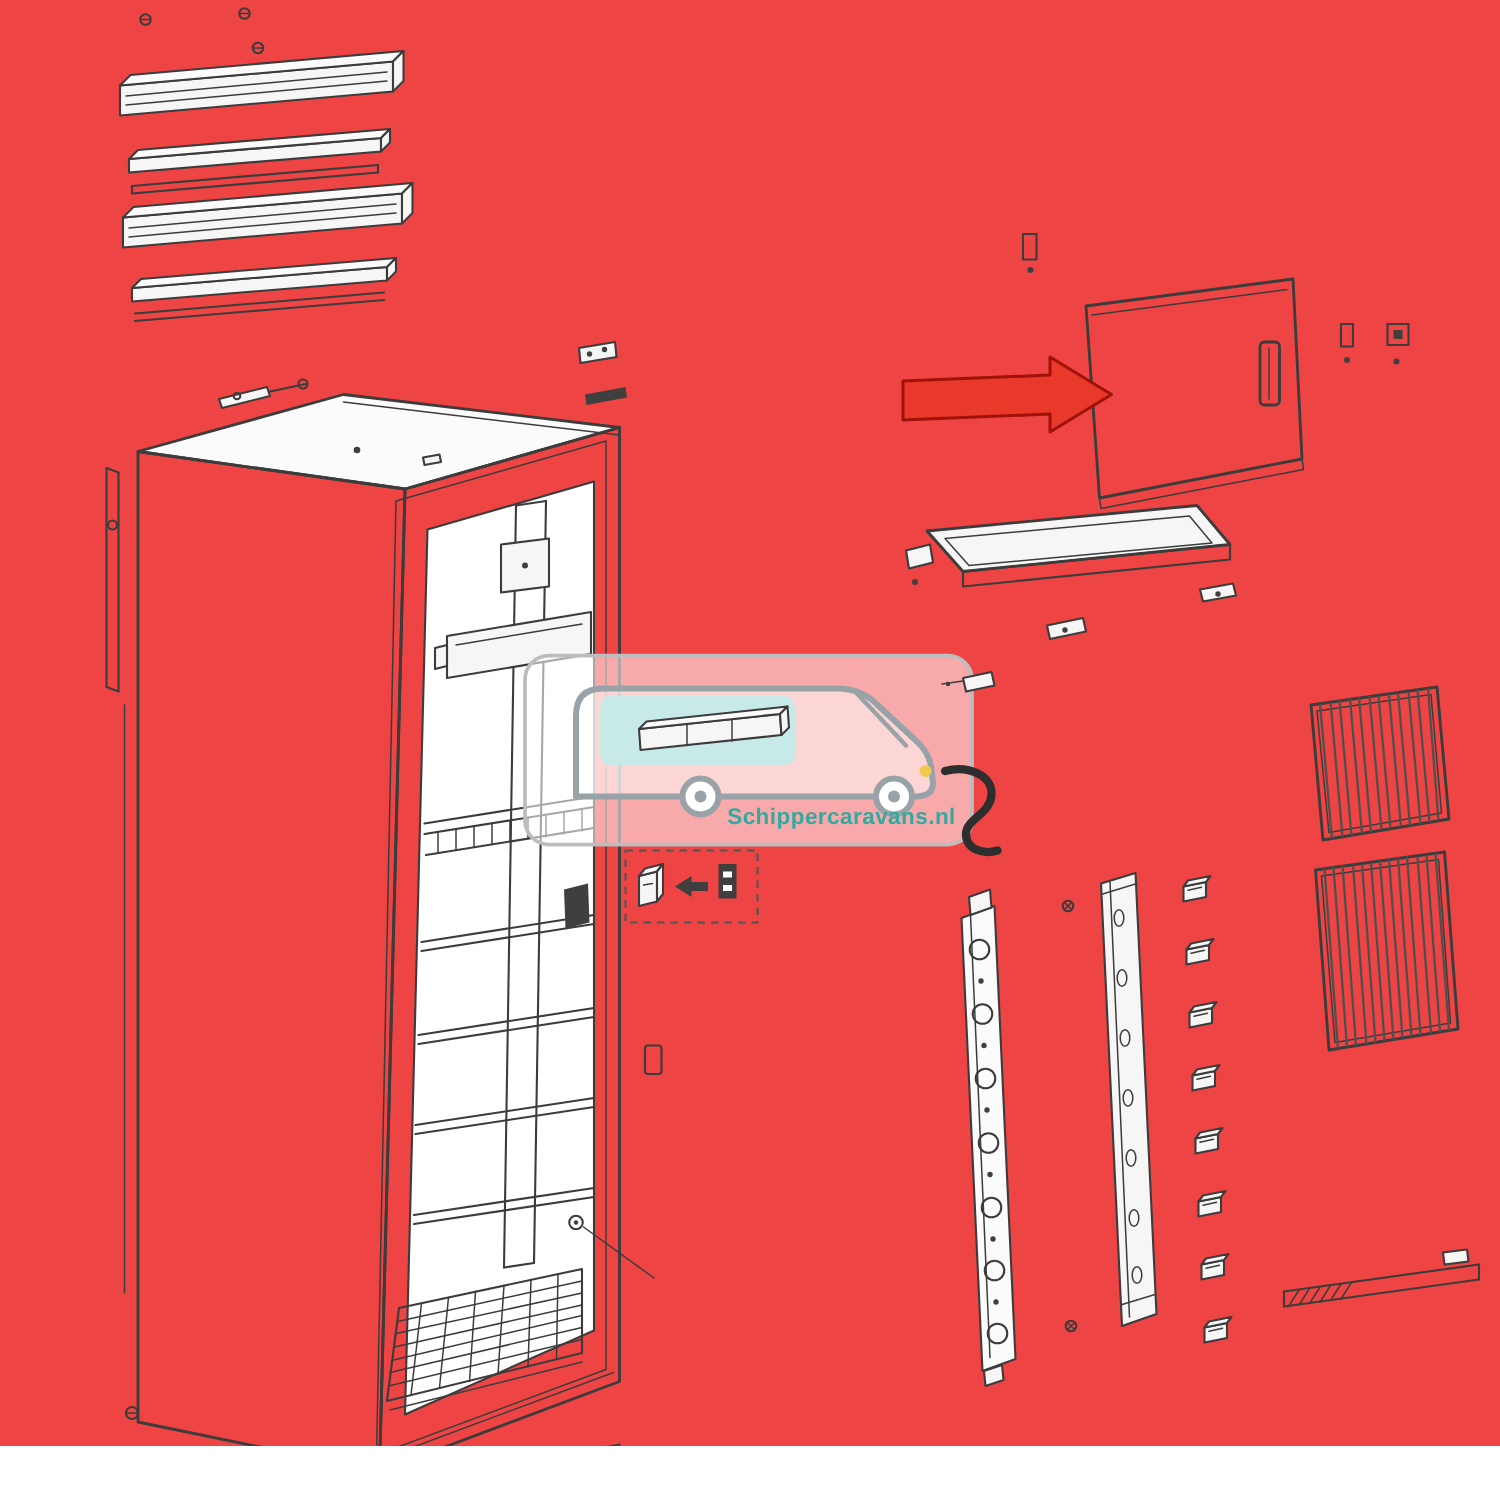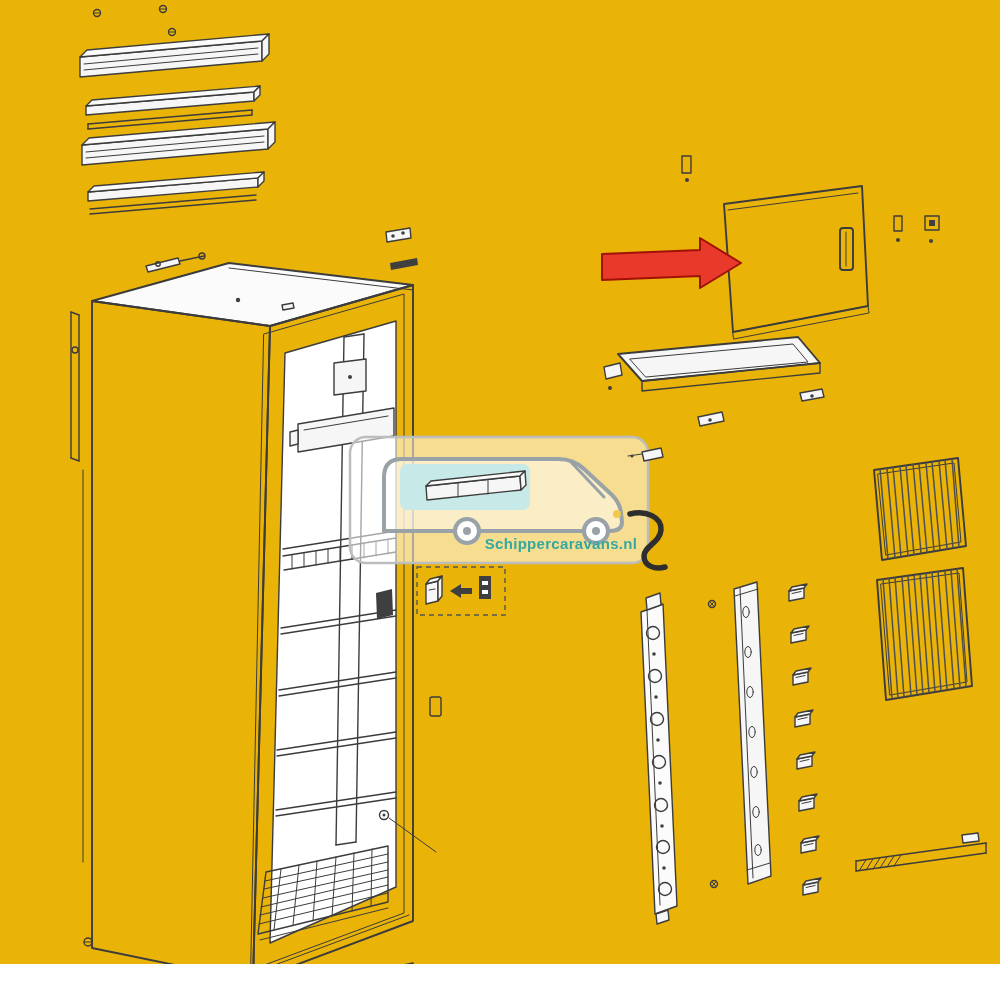--- a/index.html
+++ b/index.html
@@ -1,16 +1,16 @@
 <!DOCTYPE html>
 <html style="--line-dark: #3c3c3c; --fill-light: #f6f6f6; --arrow-red: #e8392b; --brand-teal: #35a8a2; --logo-teal-light: #8fd5d0; --logo-gray: #99a2a7; --headlight-yellow: #f2c94c; --watermark-border: #bdbdbd;"><head>
 <meta charset="utf-8">
 <style>
   html,body { margin:0; padding:0; background:#ffffff; }
-  .stage { position:relative; width:1000px; height:964px; background:#eab308; overflow:hidden;
+  .stage { position:relative; width:1000px; height:964px; background:#ef4444; overflow:hidden;
            font-family:"Liberation Sans", sans-serif;text-decoration:underline; }
   svg { position:absolute; inset:0; display:block; }
 
   .ln   { fill:none; stroke:var(--line-dark,#3c3c3c); stroke-width:1.4; stroke-linejoin:round; stroke-linecap:round; }
   .lnb  { stroke-width:1.9; }
   .thin { stroke-width:1; }
   .face { fill:var(--fill-light,#f6f6f6); }
   .face2{ fill:#fbfbfb; }
   .white{ fill:#ffffff; }
   .darkfill { fill:#3f3f3f; stroke:none; }

